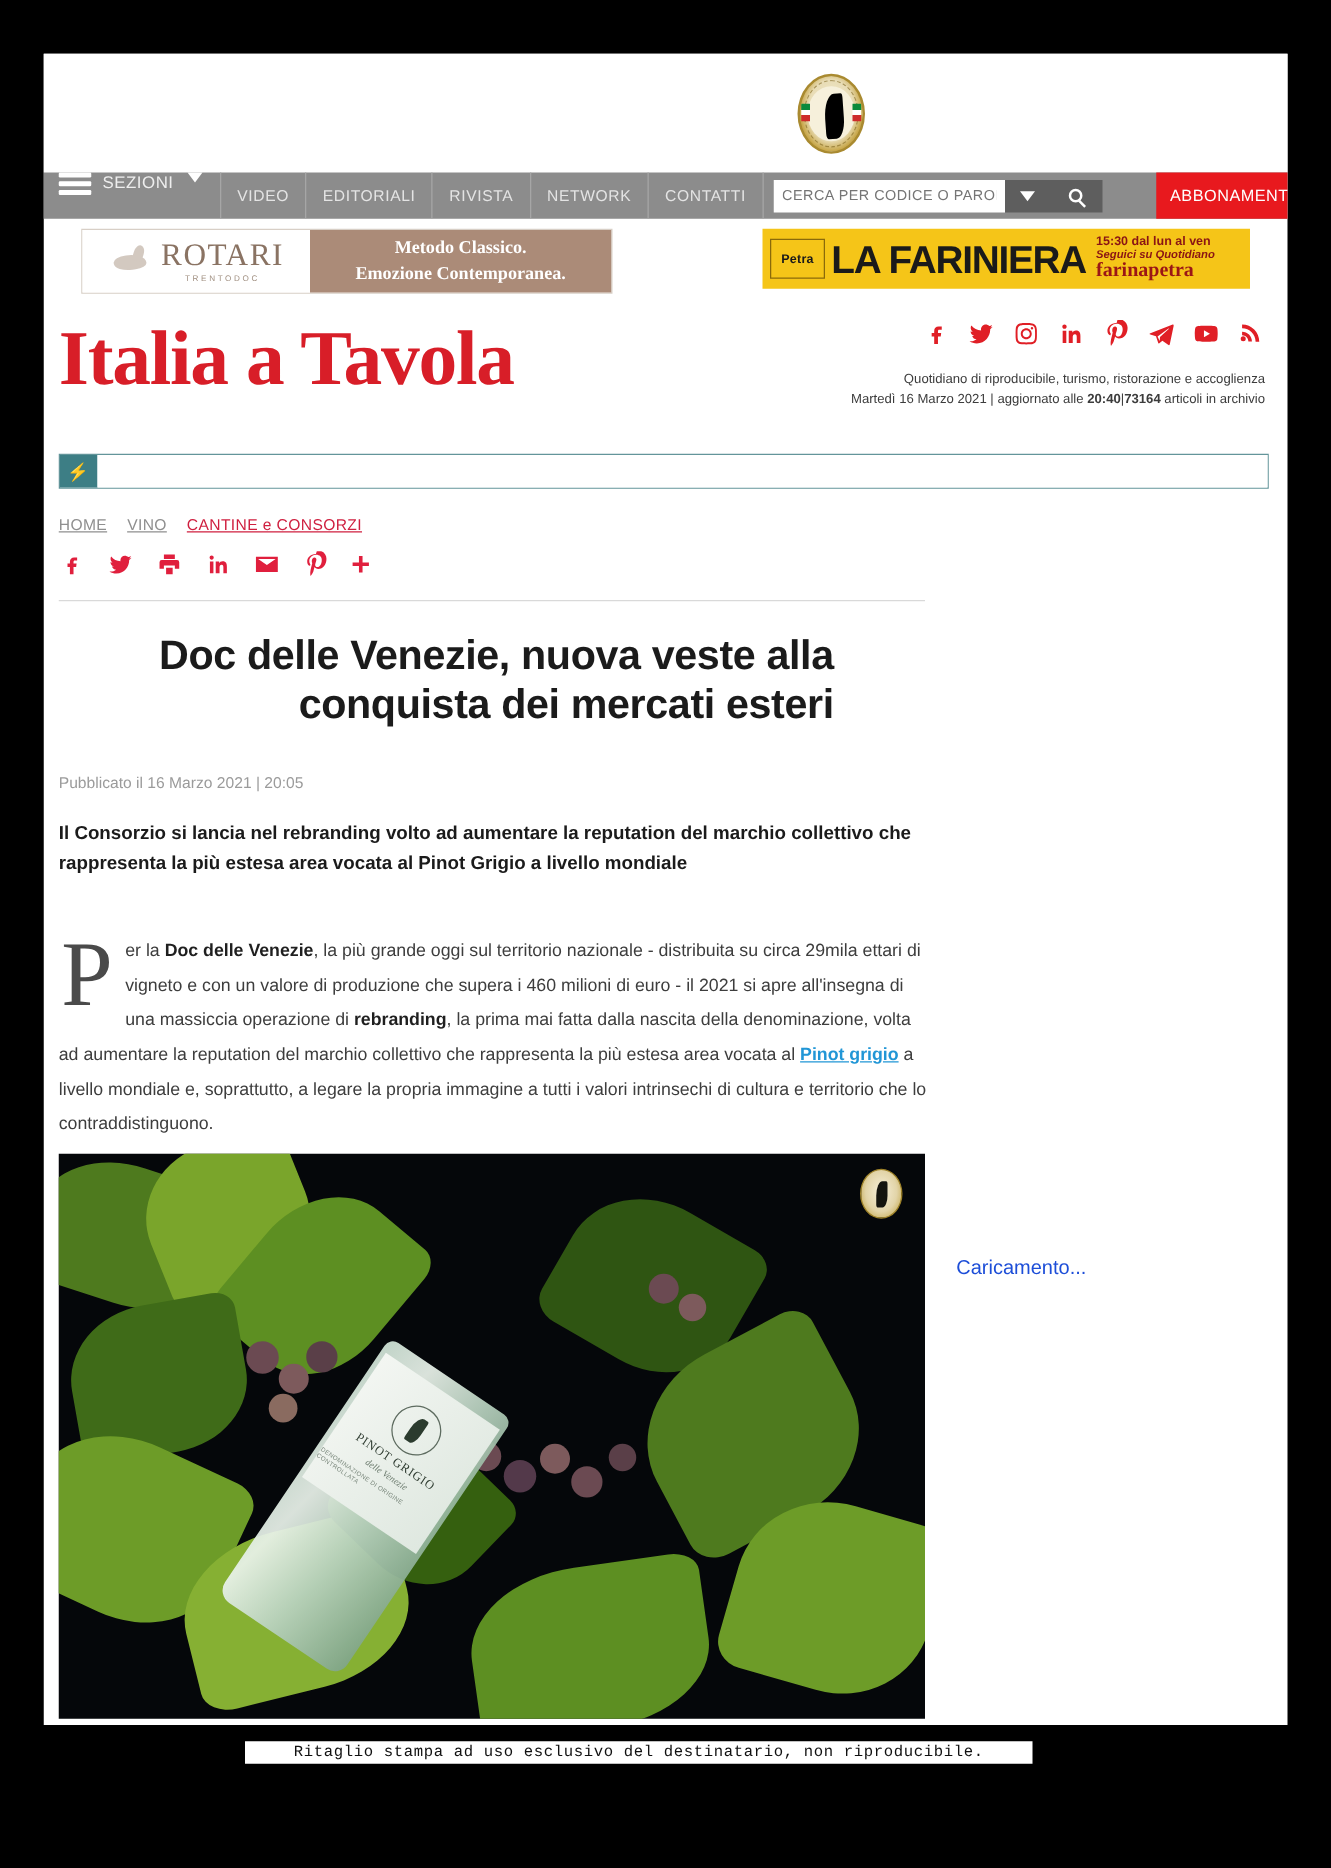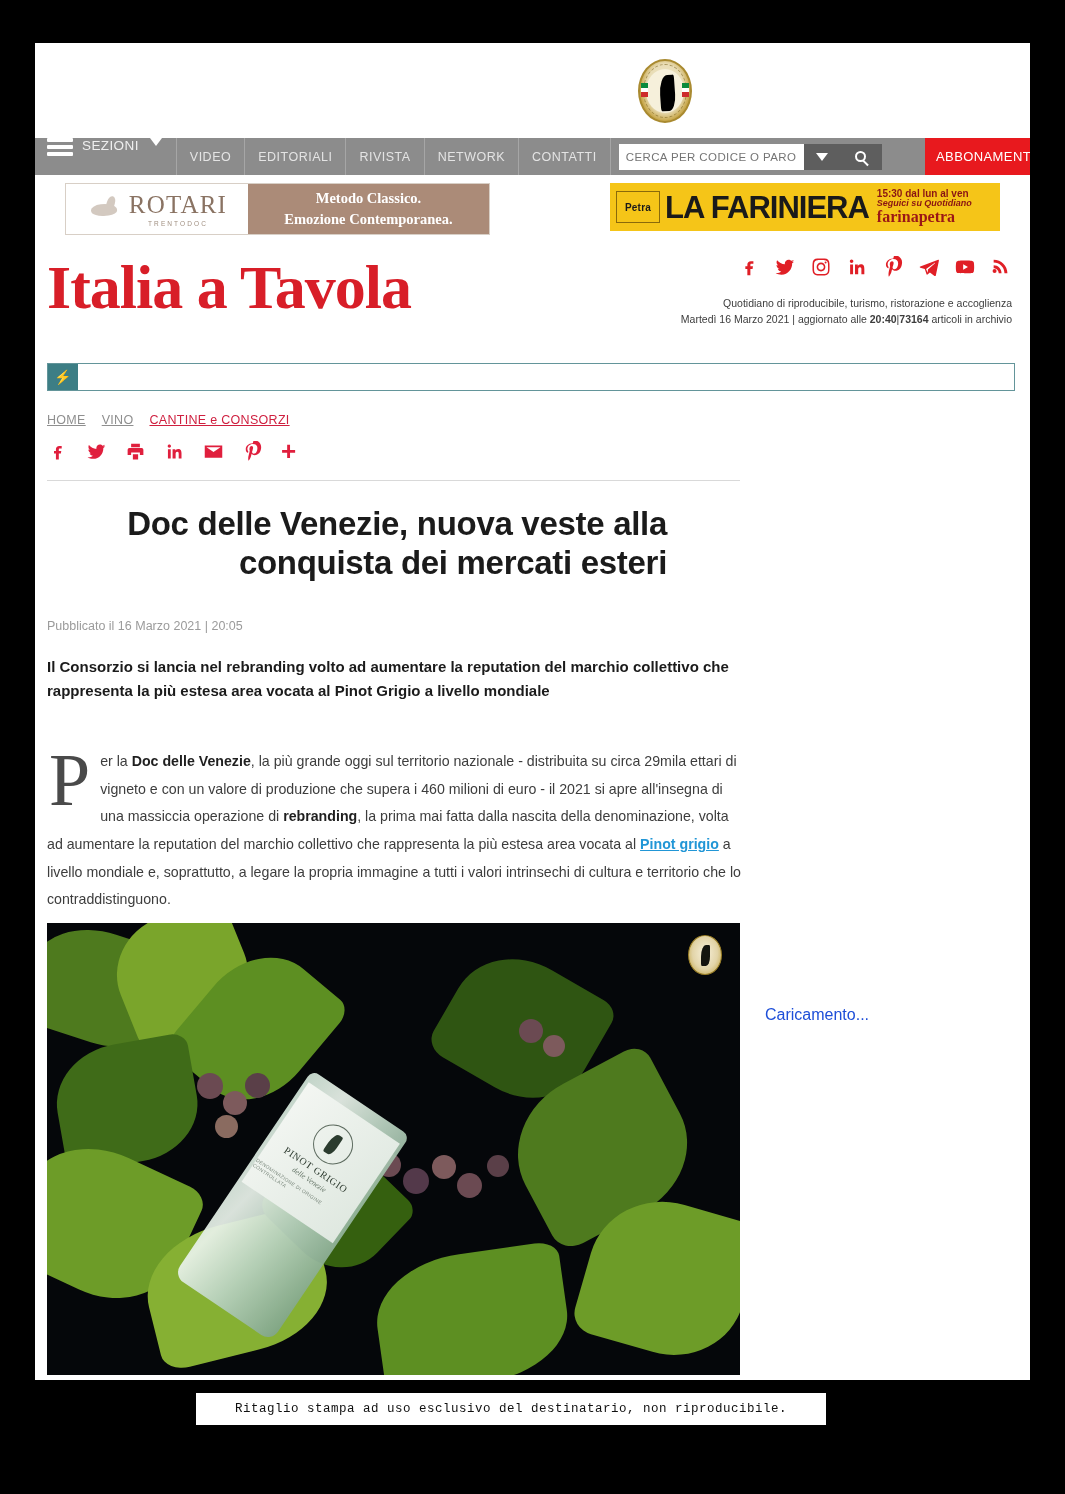--- a/index.html
+++ b/index.html
@@ -245,21 +245,21 @@
     border: 1.5px solid #9d8128; display: flex; align-items: center; justify-content: center;
   }
   .photo-badge i { display: block; width: 9px; height: 21px; background: #14140e; border-radius: 55% 10% 45% 12%; }
 
   .loading {
     position: absolute; left: 730px; top: 952px; font-size: 16px; color: #1d4ed8; margin-top: 11px;
   }
 
   
   .clip-stamp {
-    position: absolute; left: 196px; top: 1393px; width: 630px; height: 32px;
+    position: absolute; left: 196px; top: 1393px; width: 630px; height: 18px;
     background: #fff; display: flex; align-items: center; justify-content: center;
     font-family: "Liberation Mono", monospace; font-size: 12.5px; color: #111; letter-spacing: .5px;
   }
 </style>
 </head>
 <body>
 
 <div class="page">
   <div class="sheet">
 

